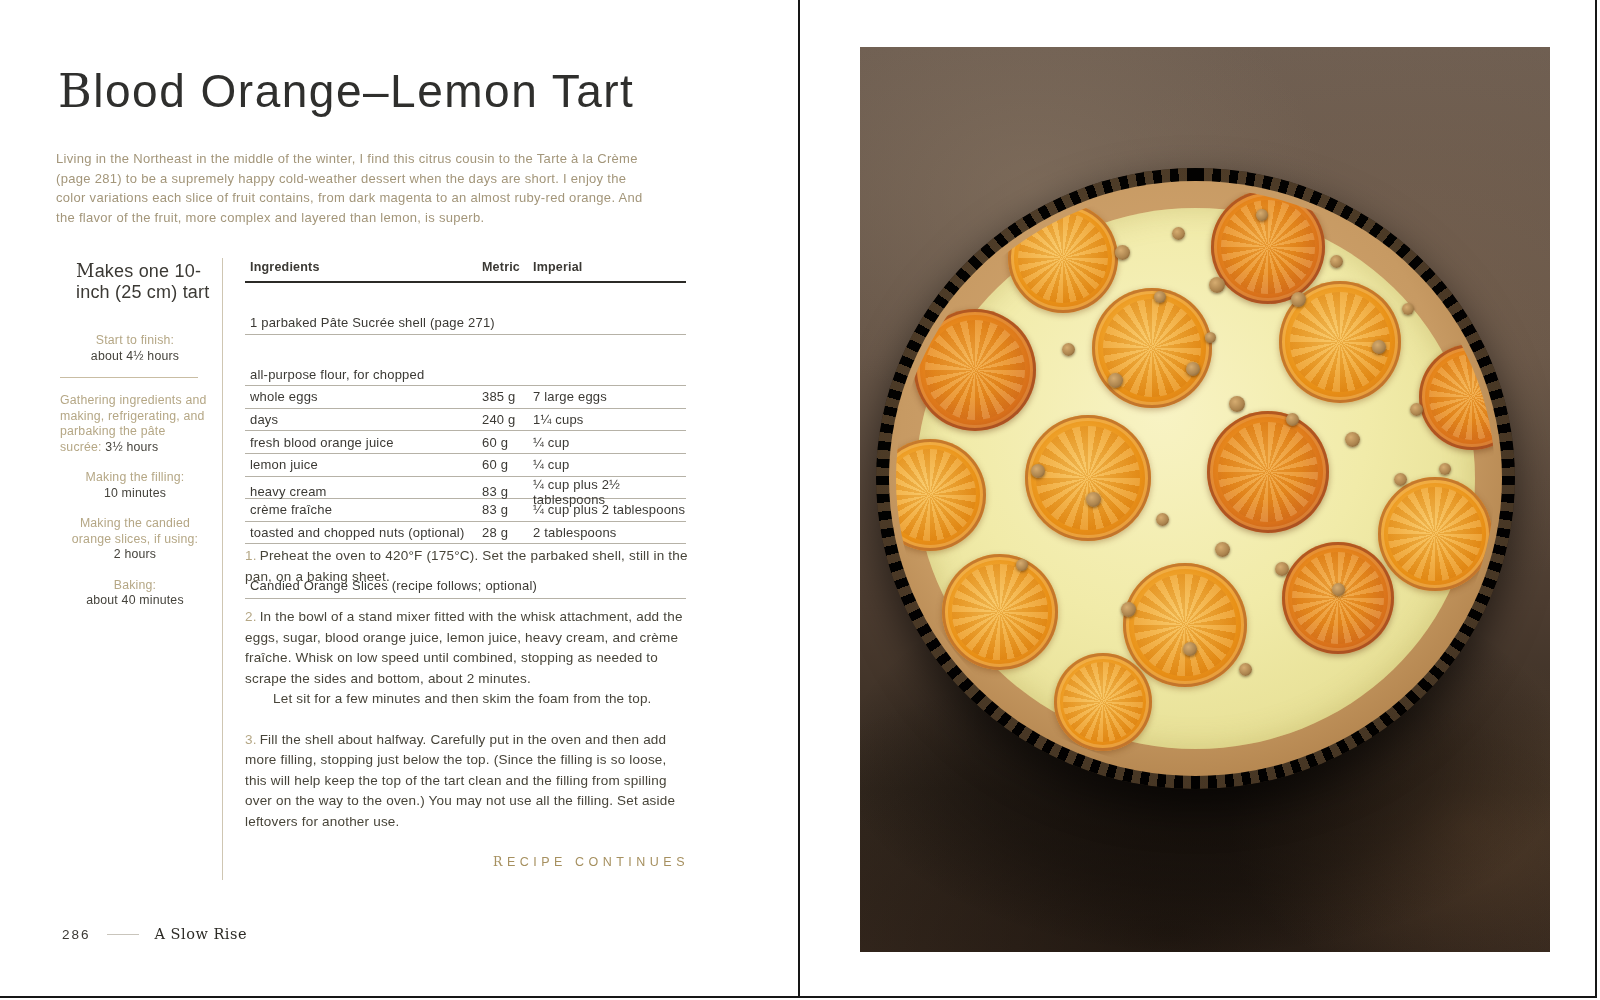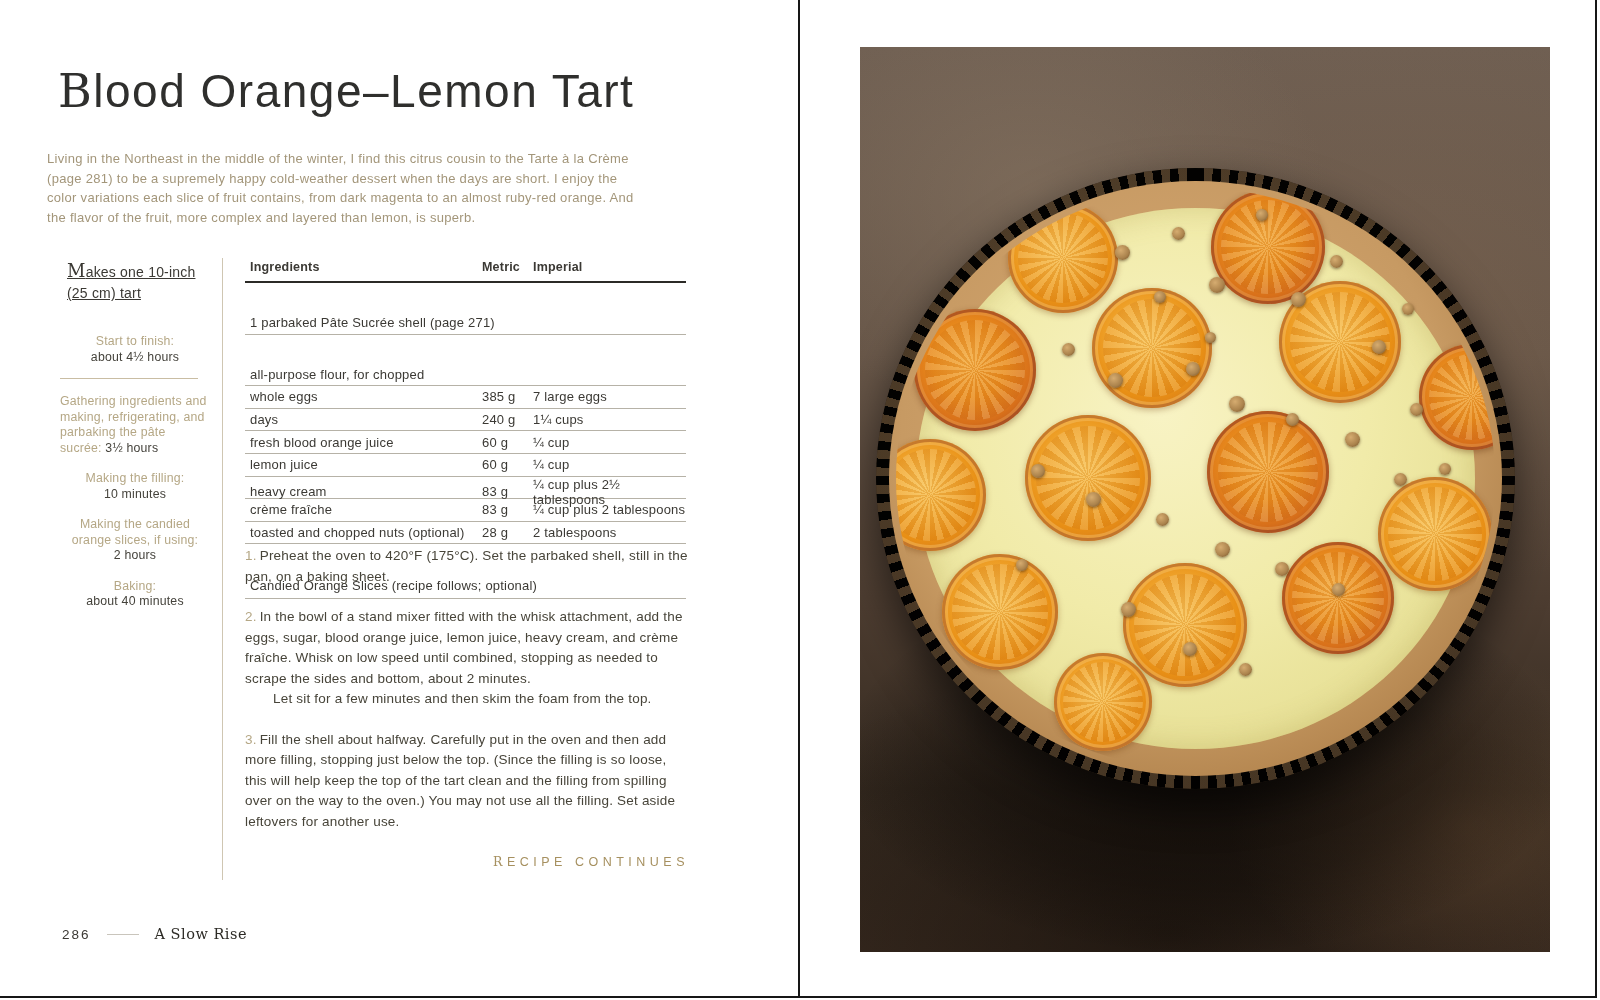--- a/index.html
+++ b/index.html
@@ -10,25 +10,25 @@
   .edge{position:absolute;background:#161616;}
   .edge-center{left:798px;top:0;width:2px;height:997px;}
   .edge-right{left:1595px;top:0;width:2px;height:997px;}
   .edge-bottom{left:0;top:996px;width:1597px;height:2px;}
 
   
   .title{position:absolute;left:58px;top:64px;margin:0;font-size:46px;font-weight:400;
          letter-spacing:1.5px;color:#2f2f2d;white-space:nowrap;}
   .title::first-letter{font-family:"DejaVu Serif",serif;font-weight:400;}
 
-  .intro{position:absolute;left:47px;top:149px;width:590px;margin:0;
+  .intro{position:absolute;left:56px;top:149px;width:590px;margin:0;
          font-size:13px;line-height:19.5px;letter-spacing:.3px;color:#a3967a;}
 
   .sidebar{position:absolute;left:60px;top:260px;width:150px;}
-  .yield{margin:0 0 30px 7px;font-size:14px;line-height:21px;color:#3b3934;letter-spacing:.2px;text-decoration:underline;}
+  .yield{margin:0 0 30px 16px;font-size:18px;line-height:21px;color:#3b3934;letter-spacing:.2px;}
   .yield::first-letter{font-family:"DejaVu Serif",serif;font-size:18px;}
   .t-block{margin:0 0 15px 0;font-size:12.3px;line-height:15.5px;letter-spacing:.2px;}
   .t-block .t-label{color:#b5a785;}
   .t-block .t-value{color:#45433c;}
   .t-block.stacked .t-label,.t-block.stacked .t-value{display:block;text-align:center;}
   .side-rule{border:0;border-top:1px solid #c9bda3;width:138px;margin:-2px 0 15px 0;}
 
   .divider-v{position:absolute;left:222px;top:258px;width:1px;height:622px;background:#cfc6b2;}
 
   

